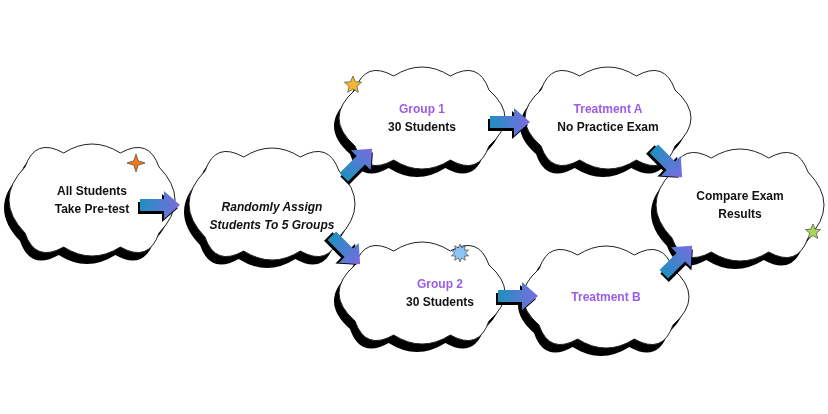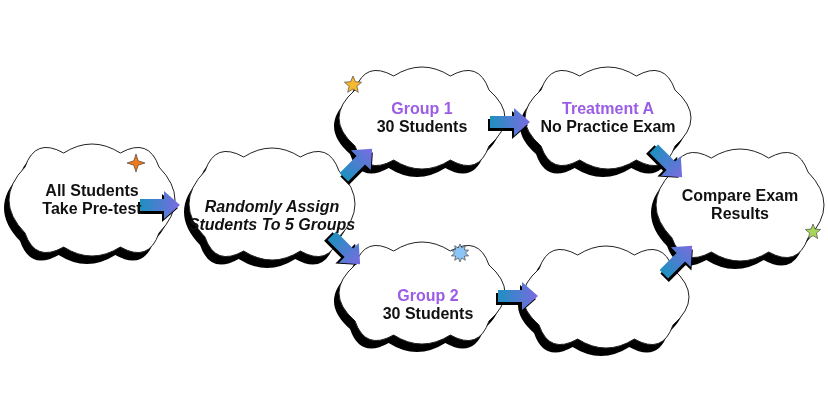--- a/index.html
+++ b/index.html
@@ -1,18 +1,18 @@
 <!DOCTYPE html>
 <html><head>
 <meta charset="utf-8">
 <style>
   html,body{margin:0;padding:0;background:#ffffff;}
   body{width:828px;height:414px;position:relative;overflow:hidden;font-family:"Liberation Sans","DejaVu Sans",sans-serif;}
   svg#diagram{position:absolute;left:0;top:0;width:828px;height:414px;}
-  .node-text{position:absolute;text-align:center;font-weight:bold;color:#111111;font-size:16px;line-height:18px;white-space:nowrap;transform:translate(-50%,-50%);}
+  .node-text{position:absolute;text-align:center;font-weight:bold;color:#111111;font-size:12px;line-height:18px;white-space:nowrap;transform:translate(-50%,-50%);}
   .node-text .sub{color:#9b5de5;display:block;}
   .node-text .main{display:block;text-align:center;}
 </style>
 </head>
 <body>
 
 <svg id="diagram" viewBox="0 0 828 414" xmlns="http://www.w3.org/2000/svg">
   <defs>
     <linearGradient id="arrowGrad" x1="0" y1="0" x2="1" y2="0">
       <stop offset="0" stop-color="#1e90c0"></stop>
@@ -93,27 +93,28 @@
       <span class="main">Take Pre-test</span>
     </div>
     <div class="node-text" style="left: 272px; top: 216px; font-style: italic;">
       <span class="main">Randomly Assign</span>
       <span class="main">Students To 5 Groups</span>
     </div>
     <div class="node-text" style="left: 422px; top: 118px;">
       <span class="sub">Group 1</span>
       <span class="main">30 Students</span>
     </div>
-    <div class="node-text" style="left: 428px; top: 293px; margin-top: 12px;">
+    <div class="node-text" style="left: 440px; top: 293px;">
       <span class="sub">Group 2</span>
       <span class="main">30 Students</span>
     </div>
     <div class="node-text" style="left: 608px; top: 118px;">
       <span class="sub">Treatment A</span>
       <span class="main">No Practice Exam</span>
     </div>
     <div class="node-text" style="left: 606px; top: 297px;">
+      <span class="sub">Treatment B</span>
     </div>
     <div class="node-text" style="left: 740px; top: 205px;">
       <span class="main">Compare Exam</span>
       <span class="main">Results</span>
     </div>
   </div>
 
 </body></html>

